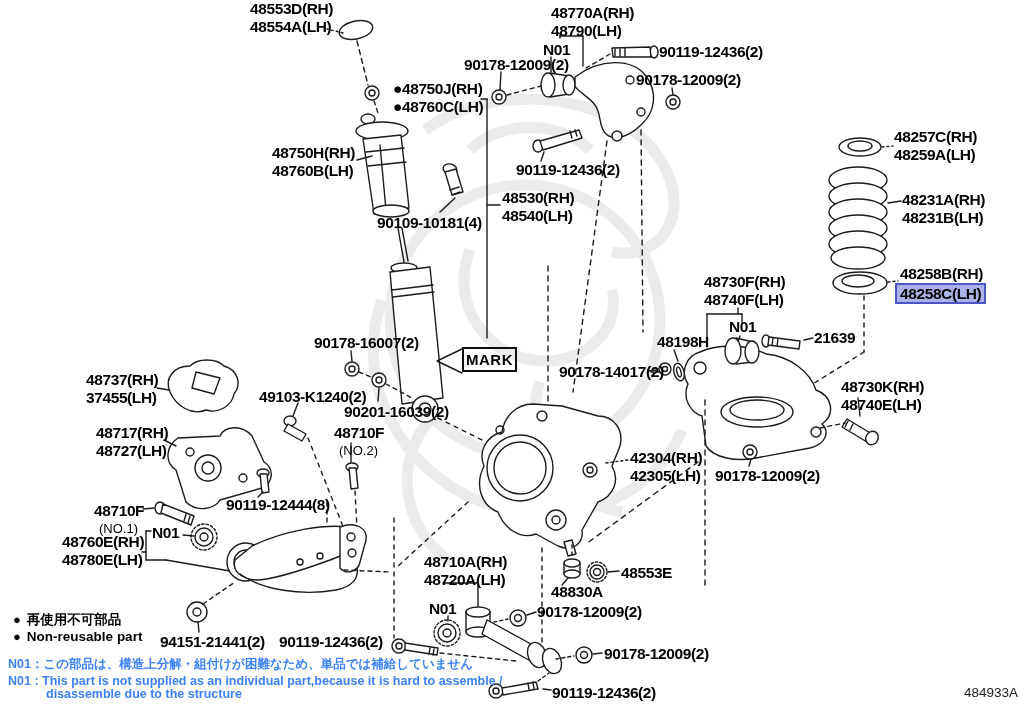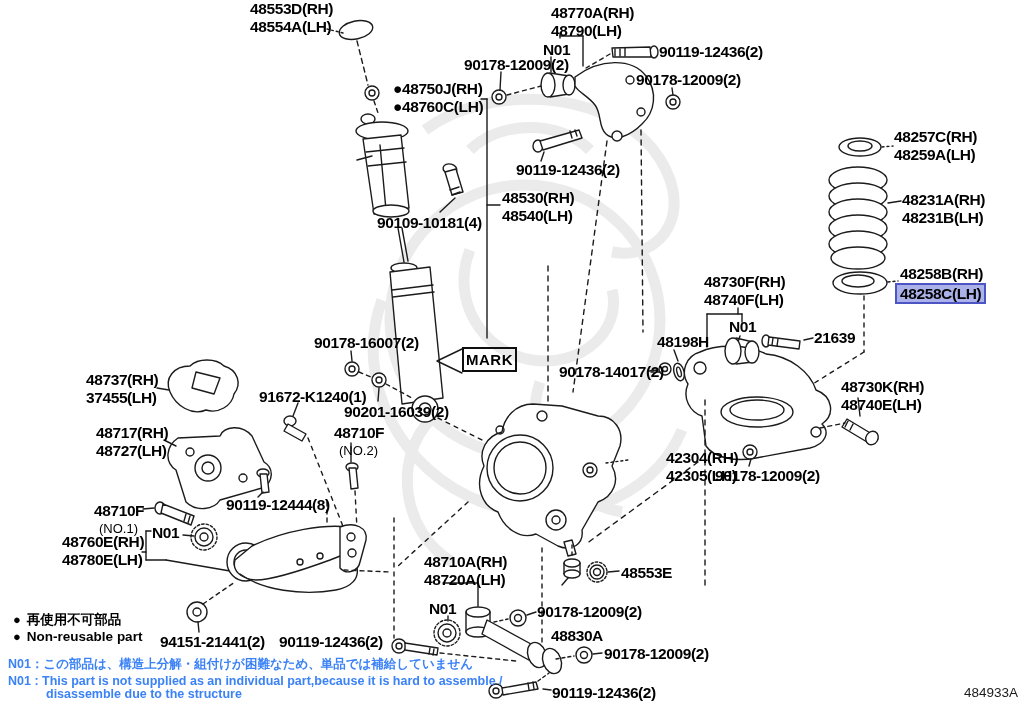--- a/index.html
+++ b/index.html
@@ -320,20 +320,24 @@
       <div class="lbl" style="left: 464px; top: 56px;">
         <span class="ln">90178-12009(2)</span>
       </div>
       <div class="lbl" style="left: 636px; top: 71px;">
         <span class="ln">90178-12009(2)</span>
       </div>
       <div class="lbl" style="left: 393px; top: 80px;">
         <span class="ln">●48750J(RH)</span>
         <span class="ln">●48760C(LH)</span>
       </div>
+      <div class="lbl" style="left: 272px; top: 144px;">
+        <span class="ln">48750H(RH)</span>
+        <span class="ln">48760B(LH)</span>
+      </div>
       <div class="lbl" style="left: 516px; top: 161px;">
         <span class="ln">90119-12436(2)</span>
       </div>
       <div class="lbl" style="left: 502px; top: 189px;">
         <span class="ln">48530(RH)</span>
         <span class="ln">48540(LH)</span>
       </div>
       <div class="lbl" style="left: 377px; top: 214px;">
         <span class="ln">90109-10181(4)</span>
       </div>
@@ -359,38 +363,38 @@
       <div class="lbl" style="left: 657px; top: 333px;">
         <span class="ln">48198H</span>
       </div>
       <div class="lbl" style="left: 559px; top: 363px;">
         <span class="ln">90178-14017(2)</span>
       </div>
       <div class="lbl" style="left: 314px; top: 334px;">
         <span class="ln">90178-16007(2)</span>
       </div>
       <div class="lbl" style="left: 259px; top: 388px;">
-        <span class="ln">91672-K1240(1)</span>
+        <span class="ln">49103-K1240(2)</span>
       </div>
       <div class="lbl" style="left: 344px; top: 403px;">
         <span class="ln">90201-16039(2)</span>
       </div>
       <div class="lbl" style="left: 86px; top: 371px;">
         <span class="ln">48737(RH)</span>
         <span class="ln">37455(LH)</span>
       </div>
       <div class="lbl" style="left: 96px; top: 424px;">
         <span class="ln">48717(RH)</span>
         <span class="ln">48727(LH)</span>
       </div>
       <div class="lbl" style="left: 334px; top: 424px;">
         <span class="ln">48710F</span>
         <span class="ln small">(NO.2)</span>
       </div>
-      <div class="lbl" style="left: 630px; top: 449px; margin-left: 36px;">
+      <div class="lbl" style="left: 630px; top: 449px;">
         <span class="ln">42304(RH)</span>
         <span class="ln">42305(LH)</span>
       </div>
       <div class="lbl" style="left: 841px; top: 378px;">
         <span class="ln">48730K(RH)</span>
         <span class="ln">48740E(LH)</span>
       </div>
       <div class="lbl" style="left: 715px; top: 467px;">
         <span class="ln">90178-12009(2)</span>
       </div>
@@ -408,21 +412,21 @@
         <span class="ln">48760E(RH)</span>
         <span class="ln">48780E(LH)</span>
       </div>
       <div class="lbl" style="left: 424px; top: 553px;">
         <span class="ln">48710A(RH)</span>
         <span class="ln">48720A(LH)</span>
       </div>
       <div class="lbl" style="left: 621px; top: 564px;">
         <span class="ln">48553E</span>
       </div>
-      <div class="lbl" style="left: 551px; top: 583px; margin-top: 44px;">
+      <div class="lbl" style="left: 551px; top: 583px;">
         <span class="ln">48830A</span>
       </div>
       <div class="lbl" style="left: 429px; top: 600px;">
         <span class="ln">N01</span>
       </div>
       <div class="lbl" style="left: 537px; top: 603px;">
         <span class="ln">90178-12009(2)</span>
       </div>
       <div class="lbl" style="left: 604px; top: 645px;">
         <span class="ln">90178-12009(2)</span>

